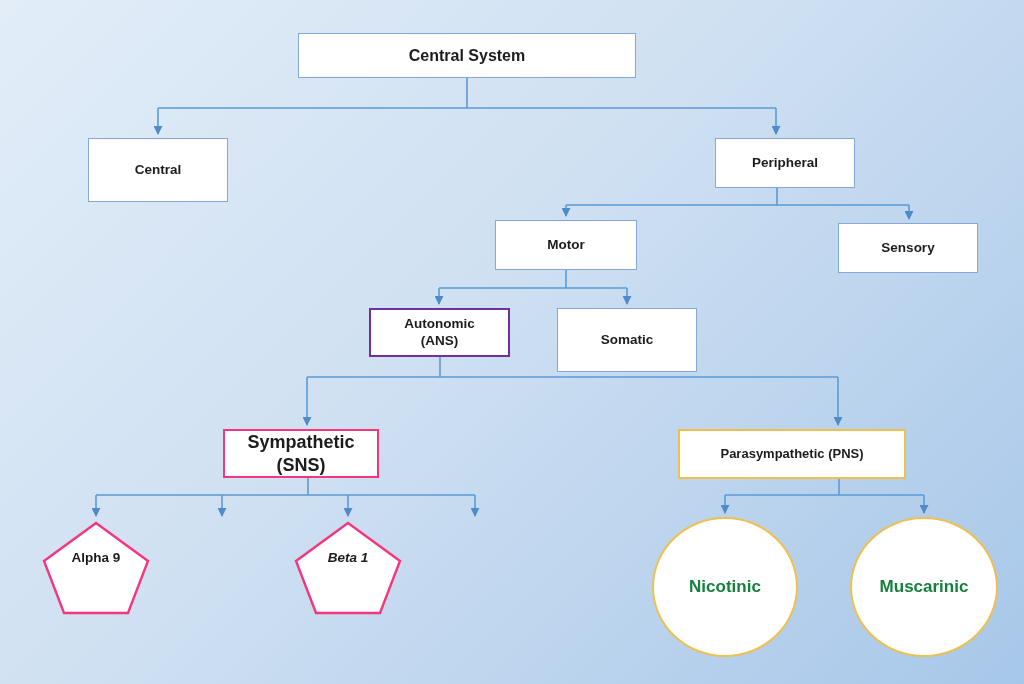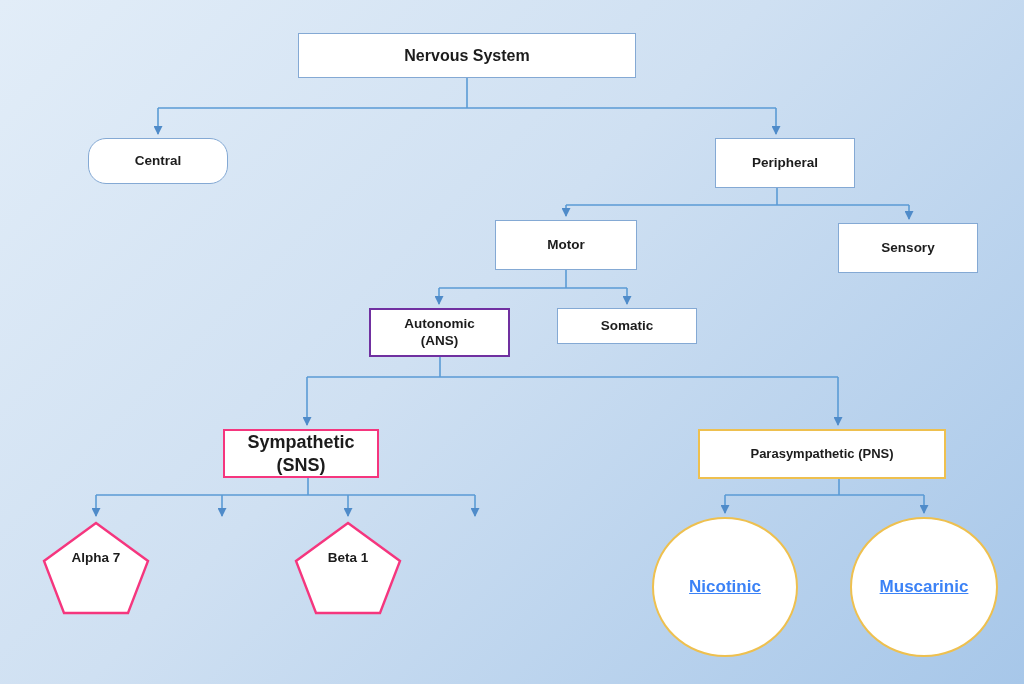--- a/index.html
+++ b/index.html
@@ -13,45 +13,45 @@
   .connectors{position:absolute;left:0;top:0;width:1024px;height:684px;overflow:visible;}
   .node{
     position:absolute;
     background:#ffffff;
     border:1.4px solid #84a9d4;
     display:flex;flex-direction:column;align-items:center;justify-content:center;
     font-weight:bold;color:#1c1c1c;font-size:13.5px;line-height:1.25;
     box-sizing:border-box;text-align:center;
   }
   .node-root{left:298px;top:33px;width:338px;height:45px;font-size:16px;}
-  .node-central{left:88px;top:138px;width:140px;height:46px;border-radius:18px;}
+  .node-central{left:88px;top:138px;width:140px;height:64px;}
   .node-peripheral{left:707px;top:138px;width:140px;height:50px;margin-left:8px;}
   .node-motor{left:495px;top:220px;width:142px;height:50px;}
   .node-sensory{left:838px;top:223px;width:140px;height:50px;}
   .node-autonomic{left:369px;top:308px;width:141px;height:49px;border:2px solid #7030a0;}
-  .node-somatic{left:557px;top:308px;width:140px;height:36px;}
+  .node-somatic{left:557px;top:308px;width:140px;height:64px;}
   .node-sympathetic{left:223px;top:429px;width:156px;height:49px;border:2px solid #f5367e;font-size:18px;}
-  .node-parasympathetic{left:698px;top:429px;width:248px;height:50px;border:2px solid #eec04f;font-size:13px;}
+  .node-parasympathetic{left:678px;top:429px;width:228px;height:50px;border:2px solid #eec04f;font-size:13px;}
   .pentagon{
     position:absolute;width:110px;height:96px;background:transparent;border:none;
   }
   .pentagon svg{position:absolute;left:0;top:0;width:110px;height:96px;}
   .pentagon .shape-label{
     position:absolute;left:0;top:30px;width:110px;text-align:center;
     font-weight:bold;font-size:13.5px;color:#1c1c1c;
   }
   .pent-alpha1{left:41px;top:520px;}
   .pent-alpha2{left:167px;top:520px;}
-  .pent-beta1{left:293px;top:520px;}
+  .pent-beta1{left:293px;top:520px;font-style:italic;}
   .pent-beta2{left:420px;top:520px;}
   .circle{
     position:absolute;width:146px;height:140px;border-radius:50%;
     background:#ffffff;border:2px solid #eec04f;
     display:flex;align-items:center;justify-content:center;
-    font-weight:bold;font-size:17px;color:#3b82f6;box-sizing:border-box;text-decoration:underline;
+    font-weight:bold;font-size:17px;color:#15803d;box-sizing:border-box;
   }
   .circ-nicotinic{left:652px;top:517px;}
   .circ-muscarinic{left:850px;top:517px;width:148px;align-items:center;}
 </style>
 </head>
 <body>
 
 <div class="canvas">
 
   <svg class="connectors" viewBox="0 0 1024 684" xmlns="http://www.w3.org/2000/svg">
@@ -84,21 +84,21 @@
       <path d="M348,495 V516" marker-end="url(#ah)"></path>
       <path d="M475,495 V516" marker-end="url(#ah)"></path>
 
       <path d="M839,479 V495 M725,495 H924"></path>
       <path d="M725,495 V513" marker-end="url(#ah)"></path>
       <path d="M924,495 V513" marker-end="url(#ah)"></path>
     </g>
   </svg>
 
   <div class="node node-root">
-    <span>Nervous System</span>
+    <span>Central System</span>
   </div>
 
   <div class="node node-central">
     <span>Central</span>
   </div>
 
   <div class="node node-peripheral">
     <span>Peripheral</span>
   </div>
 
@@ -124,21 +124,21 @@
   </div>
 
   <div class="node node-parasympathetic">
     <span>Parasympathetic (PNS)</span>
   </div>
 
   <div class="pentagon pent-alpha1">
     <svg viewBox="0 0 110 96">
       <polygon points="55,3 107,41 87,93 23,93 3,41" fill="#ffffff" stroke="#f5367e" stroke-width="2.4" stroke-linejoin="miter"></polygon>
     </svg>
-    <span class="shape-label">Alpha 7</span>
+    <span class="shape-label">Alpha 9</span>
   </div>
 
 
   <div class="pentagon pent-beta1">
     <svg viewBox="0 0 110 96">
       <polygon points="55,3 107,41 87,93 23,93 3,41" fill="#ffffff" stroke="#f5367e" stroke-width="2.4" stroke-linejoin="miter"></polygon>
     </svg>
     <span class="shape-label">Beta 1</span>
   </div>
 

